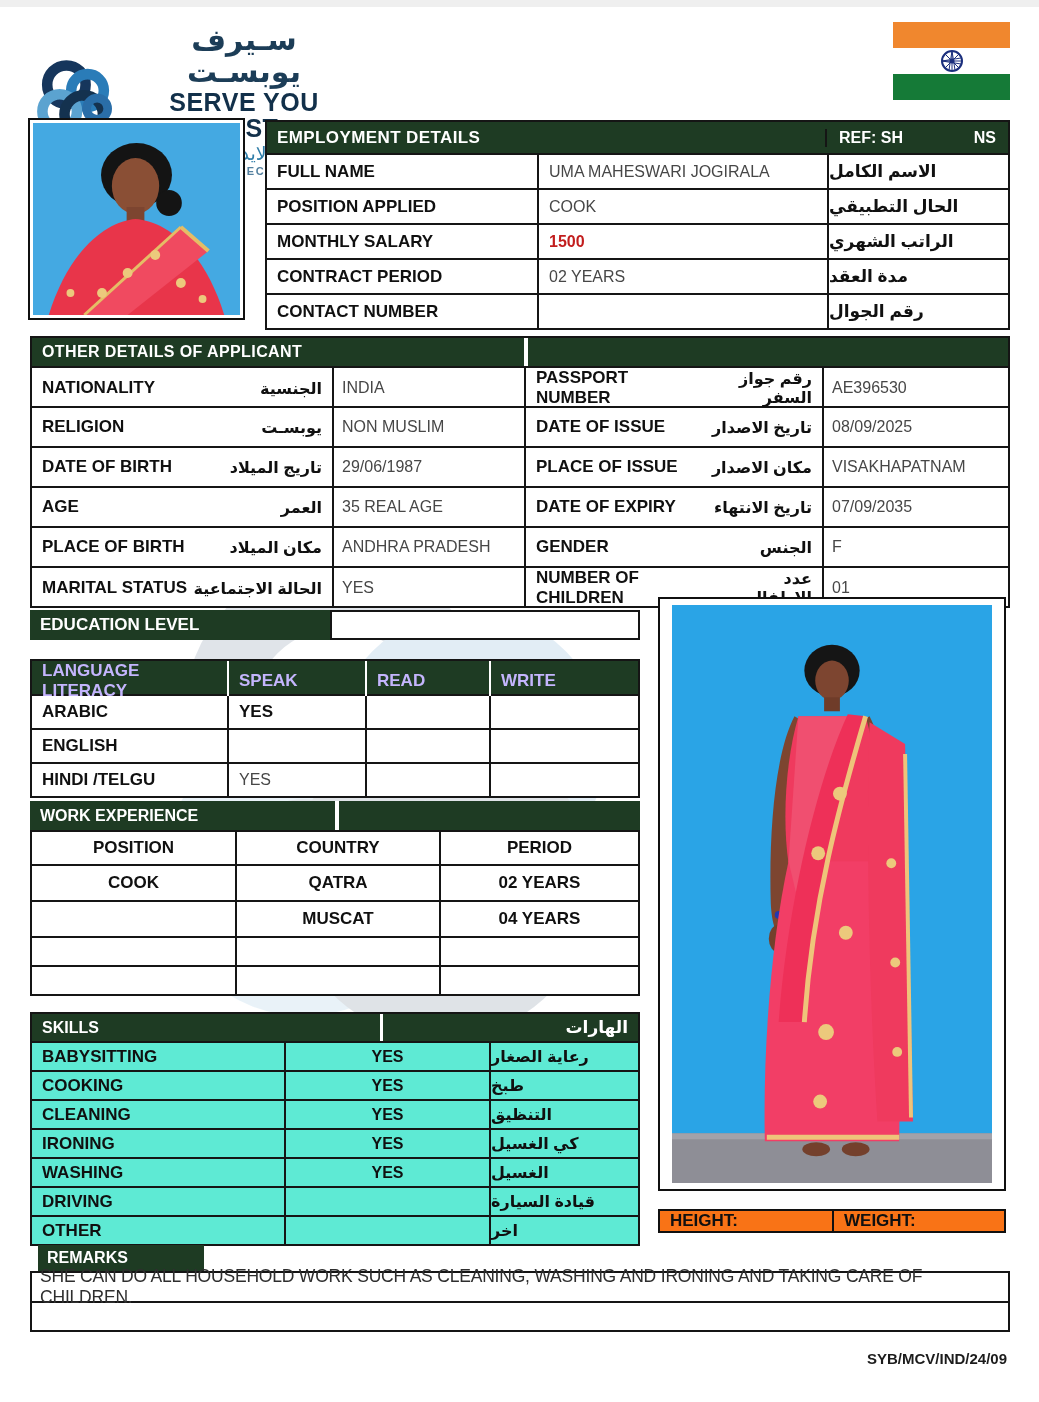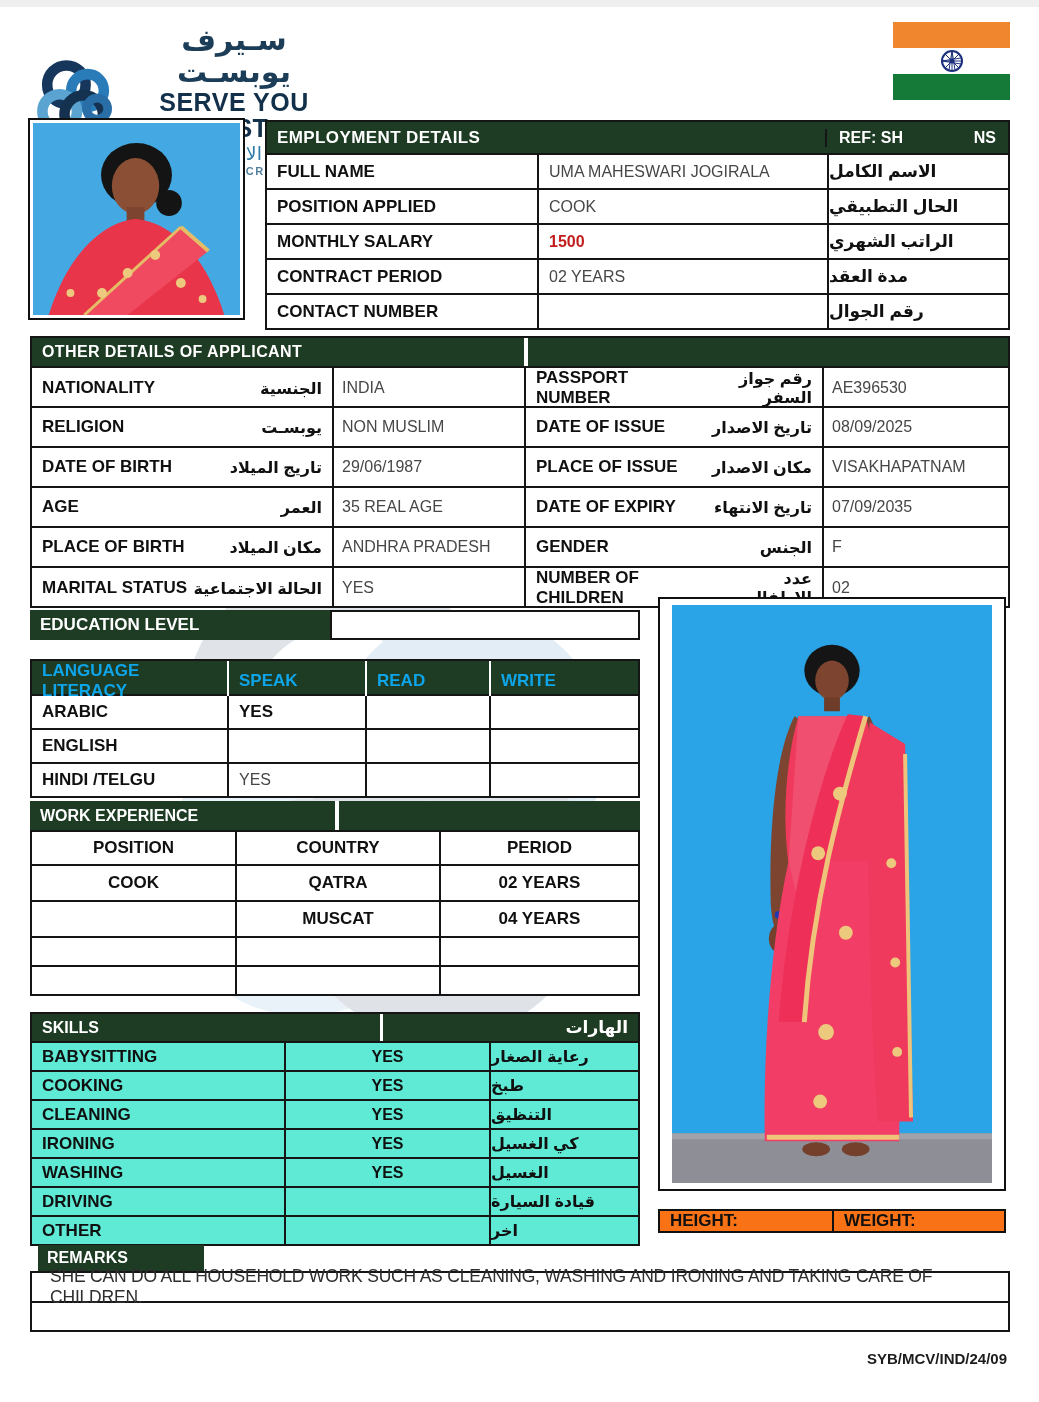--- a/index.html
+++ b/index.html
@@ -1,21 +1,21 @@
 <!DOCTYPE html>
 <html><head>
 <meta charset="utf-8">
 <style>
   html,body{margin:0;padding:0;background:#ffffff;}
   .page{position:relative;width:1039px;height:1402px;background:#ffffff;overflow:hidden;
         font-family:"Liberation Sans","DejaVu Sans",sans-serif;color:#101010;}
   .topstrip{position:absolute;left:0;top:0;width:1039px;height:7px;background:#efefef;}
 
   
-  .logo-wrap{position:absolute;left:28px;top:24px;display:flex;align-items:center;}
+  .logo-wrap{position:absolute;left:28px;top:24px;display:flex;align-items:center;gap:10px;}
   .logo-knot{width:96px;height:96px;}
   .logo-text{width:220px;text-align:center;line-height:1.05;}
   .logo-ar-name{font-size:30px;font-weight:bold;color:#1c3d57;direction:rtl;}
   .logo-en-name{font-size:25px;font-weight:bold;color:#12304a;letter-spacing:.5px;margin-top:2px;}
   .logo-ar-tag{font-size:19px;color:#2f7da8;direction:rtl;margin-top:2px;}
   .logo-en-tag{font-size:11px;font-weight:bold;color:#54809f;letter-spacing:1.6px;margin-top:3px;}
 
   .flag{position:absolute;left:893px;top:22px;width:117px;height:78px;}
   .flag .band{width:117px;height:26px;}
   .band-orange{background:#f0872e;}
@@ -60,21 +60,21 @@
 
   
   .edu-bar{position:absolute;left:30px;top:610px;width:300px;height:30px;padding-left:10px;
            font-size:17px;box-sizing:border-box;}
   .edu-cell{position:absolute;left:330px;top:610px;width:310px;height:30px;border:2px solid #151515;
             box-sizing:border-box;background:#fff;}
 
   
   .lang-table{position:absolute;left:30px;top:659px;width:610px;box-sizing:border-box;
               border:2px solid #151515;background:#fff;}
-  .lang-head{display:grid;grid-template-columns:195px 138px 124px 149px;height:33px;background:#1e3b23;color:#0ea5e9;}
+  .lang-head{display:grid;grid-template-columns:195px 138px 124px 149px;height:33px;background:#1e3b23;color:#c4b5fd;}
   .lang-head>div{display:flex;align-items:center;padding-left:10px;font-weight:bold;font-size:17px;
                  border-left:2px solid #ffffff;box-sizing:border-box;}
   .lang-head>div:first-child{border-left:none;}
   .lang-row{display:grid;grid-template-columns:195px 138px 124px 149px;height:32px;border-top:2px solid #151515;}
   .lang-row>div{display:flex;align-items:center;padding-left:10px;box-sizing:border-box;border-left:2px solid #151515;}
   .lang-row>div:first-child{border-left:none;}
 
   
   .work-bar{position:absolute;left:30px;top:801px;width:610px;height:29px;box-sizing:border-box;
             padding-left:10px;font-size:16px;}
@@ -109,21 +109,21 @@
           box-sizing:border-box;display:grid;grid-template-columns:172px 172px;background:#f97316;margin-top:16px;}
   .hw-row>div{display:flex;align-items:center;padding-left:10px;font-weight:bold;font-size:17px;
               box-sizing:border-box;}
   .hw-row>div:last-child{border-left:2px solid #101010;}
 
   
   .remarks-bar{position:absolute;left:30px;top:1245px;width:166px;height:26px;padding-left:9px;
                font-size:16px;box-sizing:border-box;margin-left:8px;}
   .remarks-body{position:absolute;left:30px;top:1271px;width:980px;border:2px solid #151515;
                 box-sizing:border-box;background:#fff;}
-  .remarks-line{height:28px;display:flex;align-items:center;padding-left:18px;font-size:17.5px;
+  .remarks-line{height:28px;display:flex;align-items:center;padding-left:8px;font-size:17.5px;
                 color:#2e2e2e;border-bottom:2px solid #151515;letter-spacing:-0.2px;}
   .remarks-empty{height:27px;}
 
   
   .footer-code{position:absolute;right:32px;top:1350px;font-weight:bold;font-size:15px;color:#1c1c1c;}
 
   
   .watermark{position:absolute;left:110px;top:520px;width:570px;height:570px;opacity:.13;pointer-events:none;}
   .watermark svg{width:100%;height:100%;}
 </style>
@@ -305,21 +305,21 @@
     <div class="other-row">
       <div class="pair">
           <span class="lbl">MARITAL STATUS</span>
           <span class="ar">الحالة الاجتماعية</span>
         </div>
       <div class="pv val">YES</div>
       <div class="pair2">
           <span class="lbl">NUMBER OF CHILDREN</span>
           <span class="ar">عدد الاطفال</span>
         </div>
-      <div class="pv val">02</div>
+      <div class="pv val">01</div>
     </div>
   </div>
 
   <div class="edu-bar greenbar">EDUCATION LEVEL</div>
   <div class="edu-cell"></div>
 
   <div class="lang-table">
     <div class="lang-head">
       <div>LANGUAGE LITERACY</div>
       <div>SPEAK</div>

